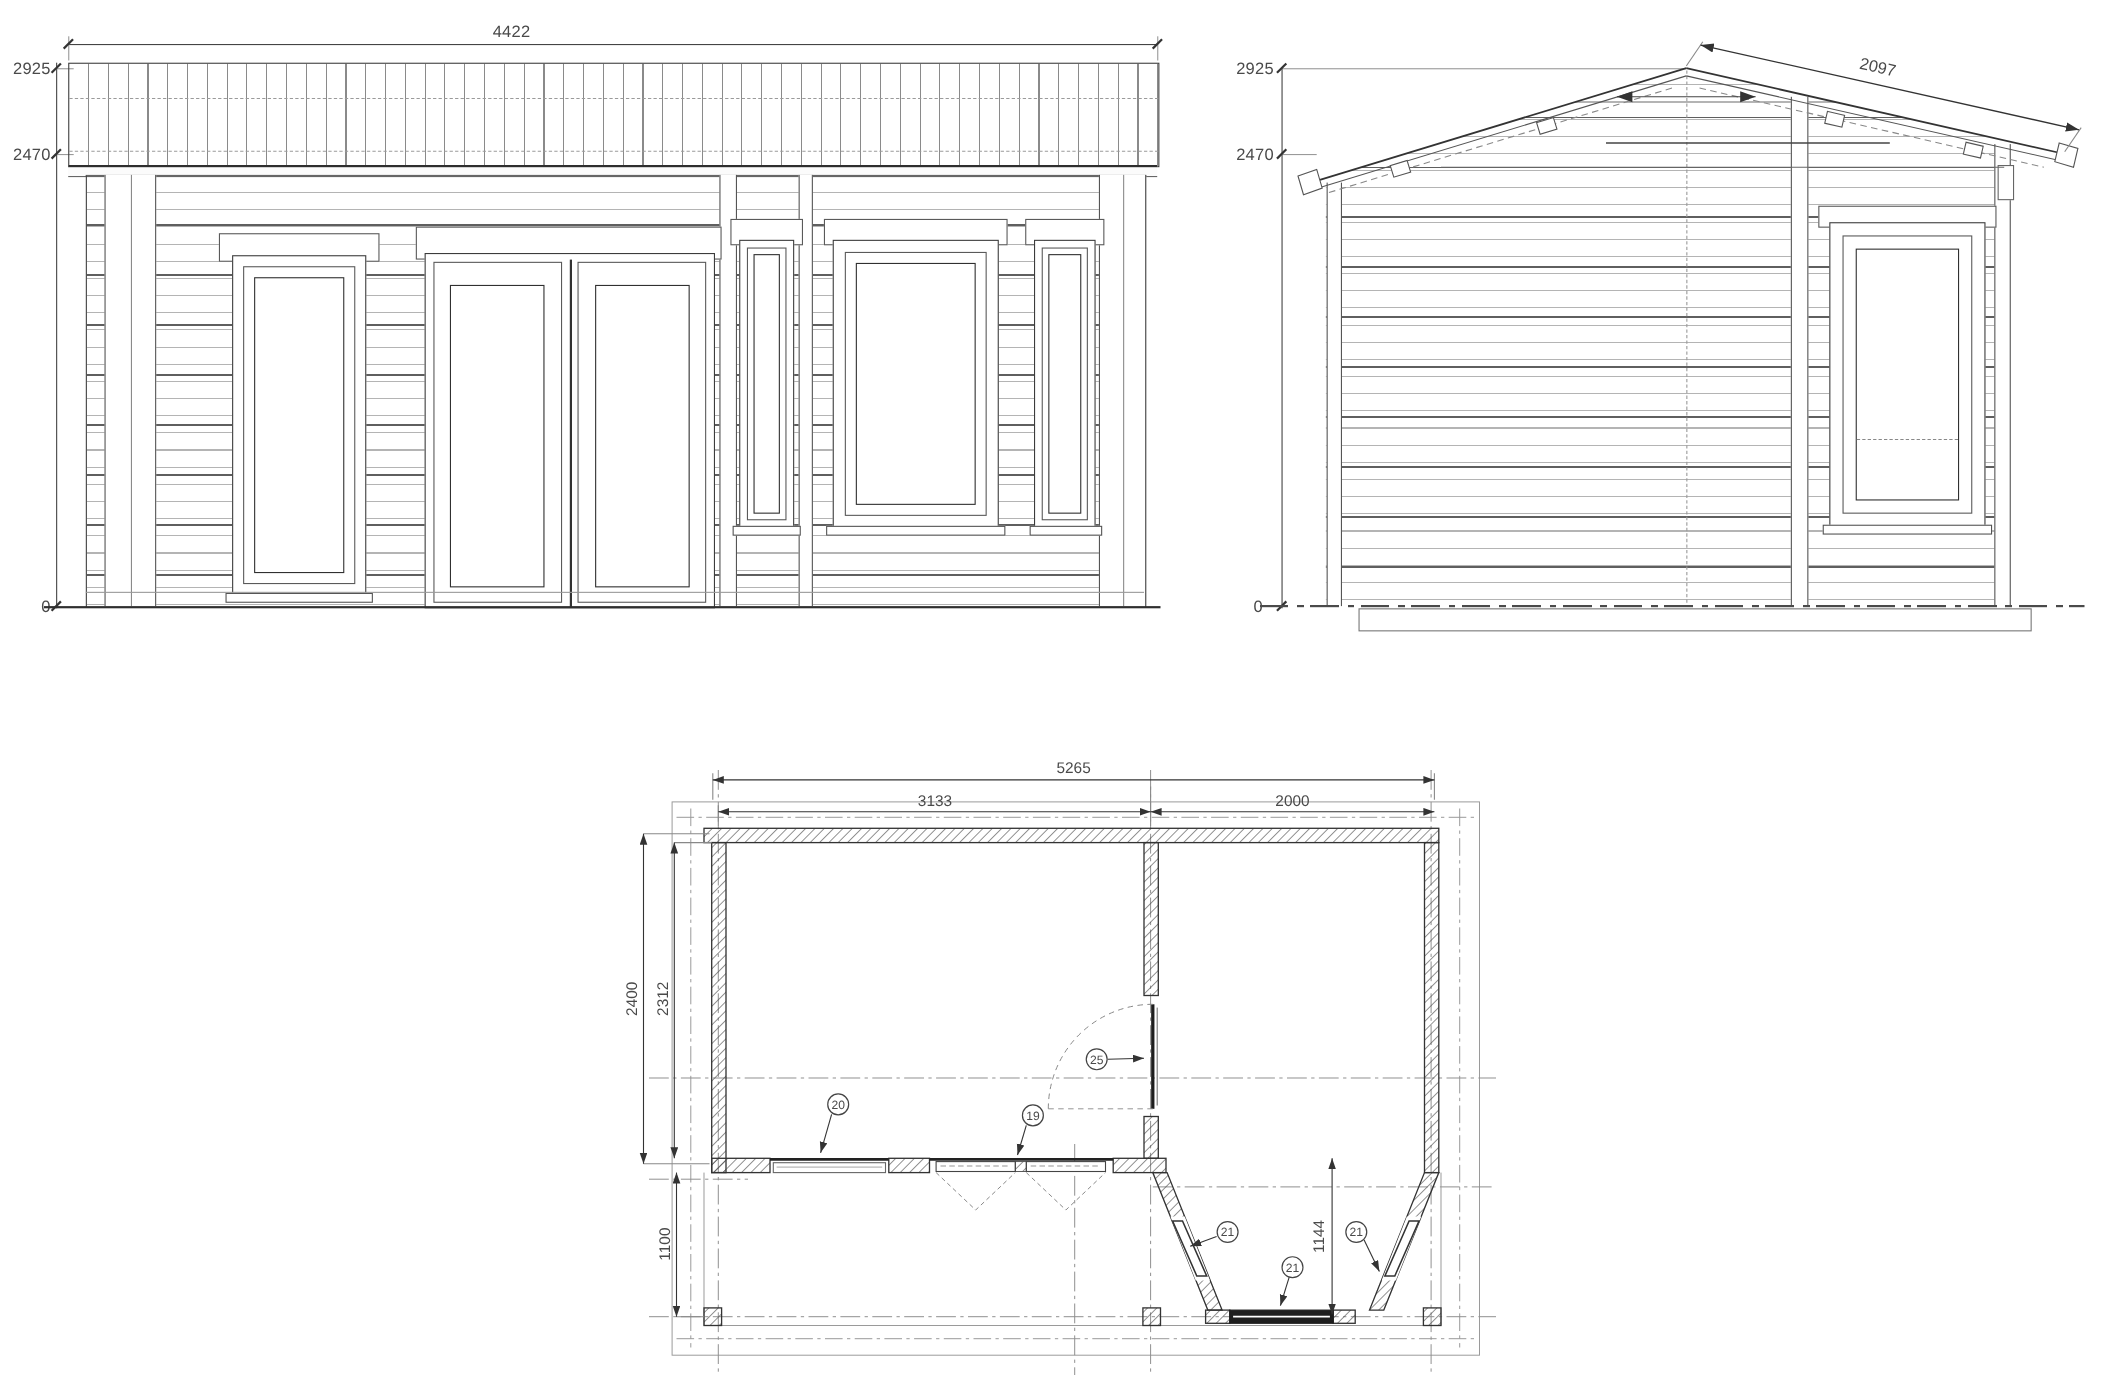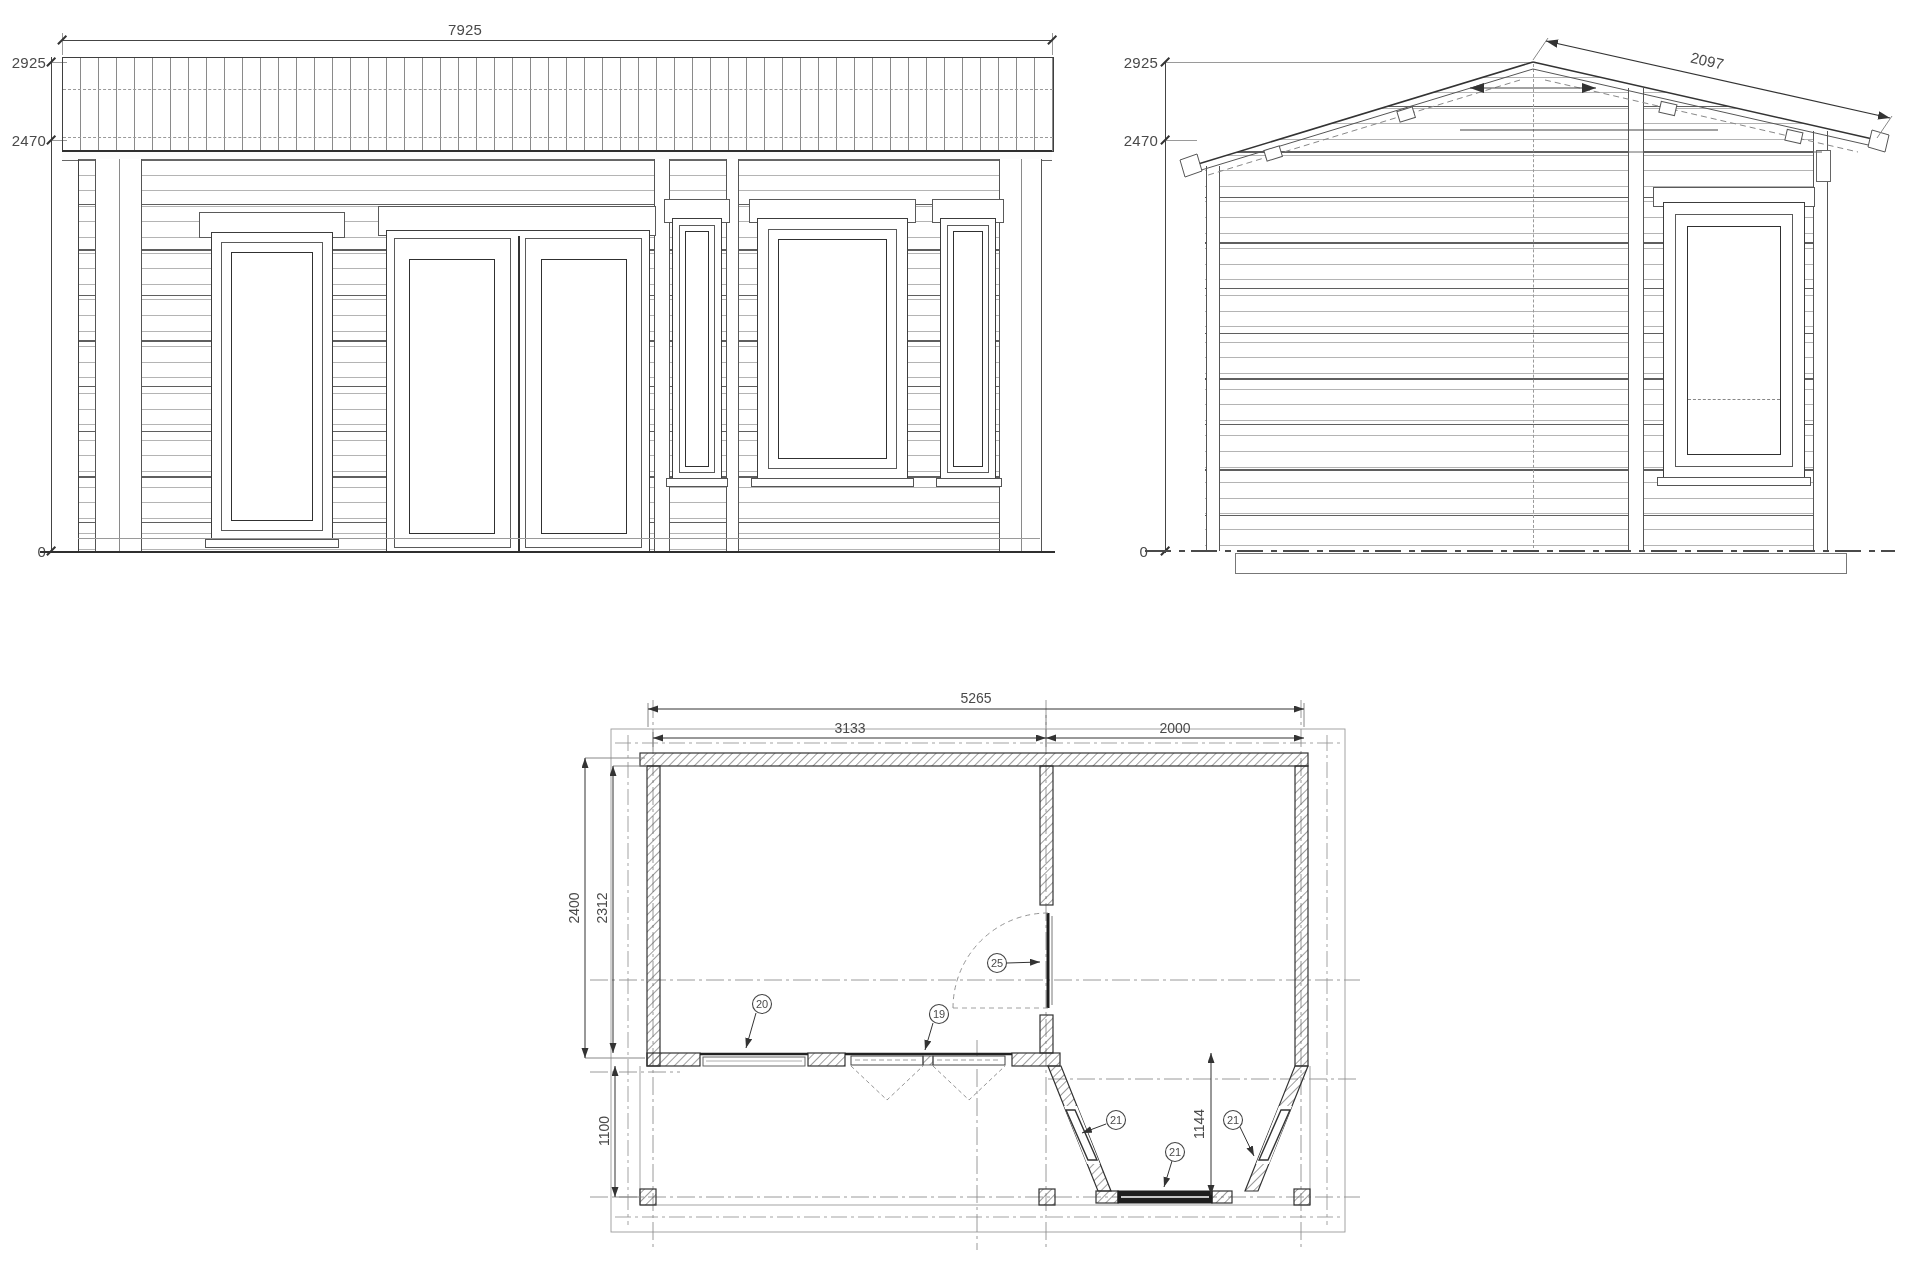--- a/index.html
+++ b/index.html
@@ -36,21 +36,21 @@
 
 <div id="sheet">
 
   <div class="abs" style="left:0;top:0;width:1100px;height:600px;">
 
     <div class="hline" style="left:62px;top:40px;width:990px;"></div>
     <div class="vline grayline" style="left:62px;top:33px;height:22px;"></div>
     <div class="vline grayline" style="left:1052px;top:33px;height:22px;"></div>
     <div class="tick" style="left:56px;top:39px;"></div>
     <div class="tick" style="left:1046px;top:39px;"></div>
-    <span class="dimlabel" style="left:430px;top:21px;width:70px;text-align:center;">7925</span>
+    <span class="dimlabel" style="left:430px;top:21px;width:70px;text-align:center;">4422</span>
 
     <div class="vline" style="left:51px;top:57px;height:496px;"></div>
     <div class="hline grayline" style="left:51px;top:62px;width:16px;"></div>
     <div class="hline grayline" style="left:51px;top:140px;width:16px;"></div>
     <div class="tick" style="left:45px;top:61px;"></div>
     <div class="tick" style="left:45px;top:139px;"></div>
     <div class="tick" style="left:45px;top:550px;"></div>
     <span class="dimlabel" style="left:4px;top:54px;width:42px;text-align:right;">2925</span>
     <span class="dimlabel" style="left:4px;top:132px;width:42px;text-align:right;">2470</span>
     <span class="dimlabel" style="left:26px;top:543px;width:20px;text-align:right;">0</span>

